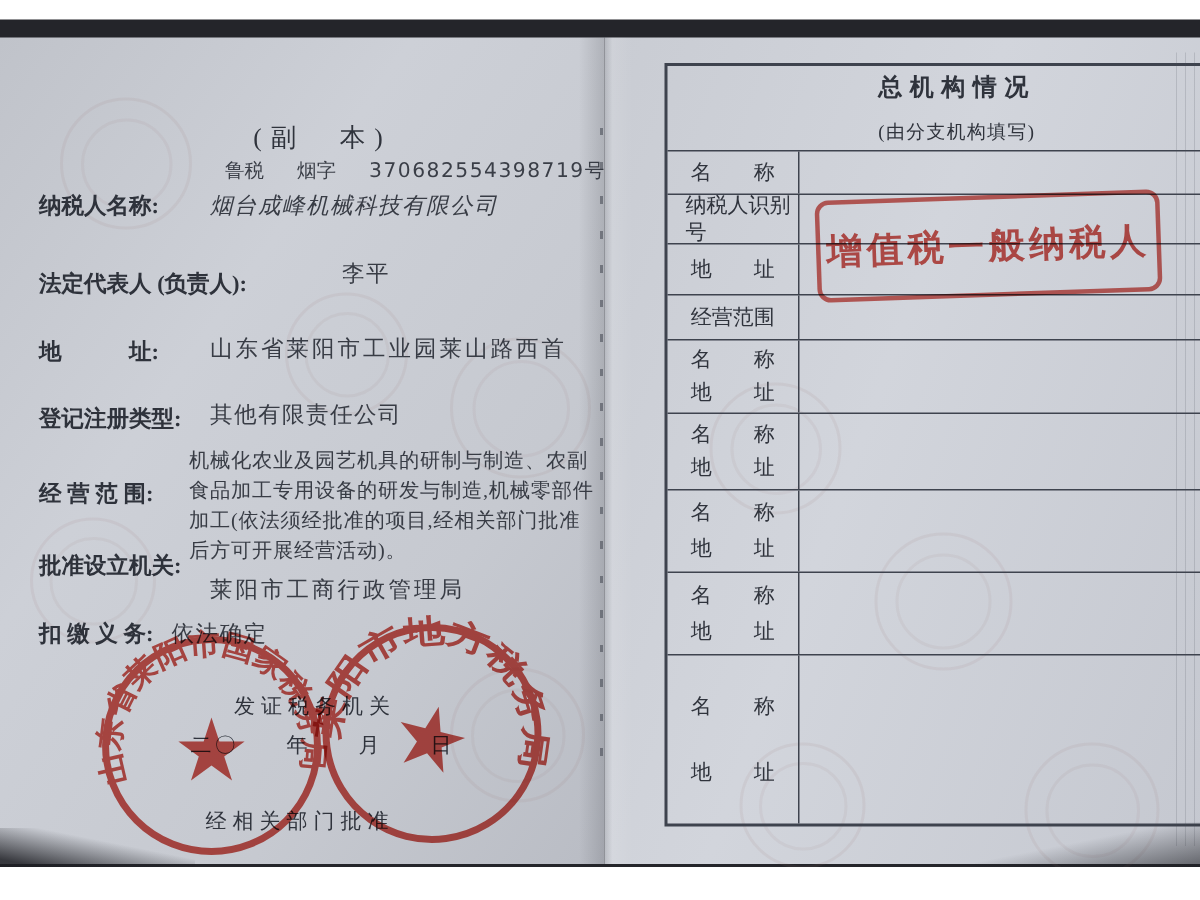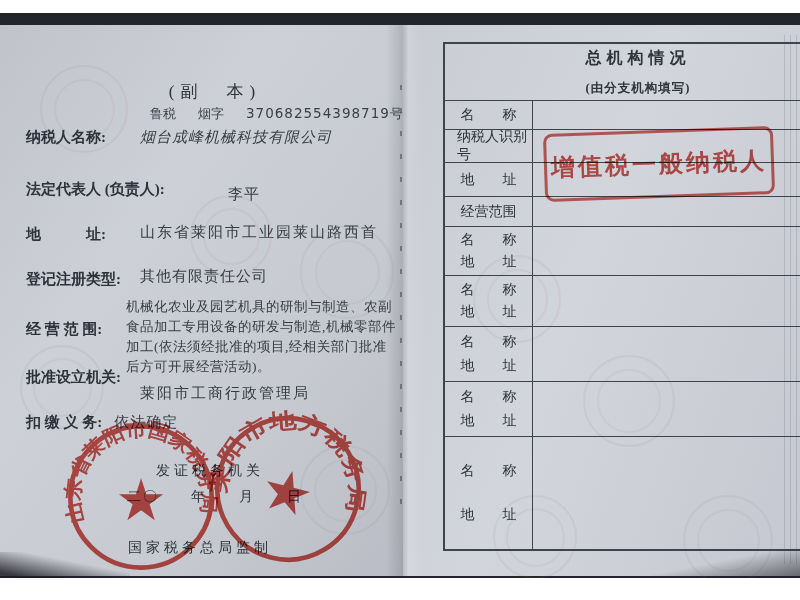--- a/index.html
+++ b/index.html
@@ -43,21 +43,21 @@
   
   .stamp{position:absolute;width:158px;height:158px;color:#c8382f;opacity:.86;mix-blend-mode:multiply;}
   .stamp svg{width:100%;height:100%;}
   
   .tbl{position:absolute;left:40px;top:17px;width:390px;height:509px;border:2px solid #3e434e;
        display:flex;flex-direction:column;box-sizing:border-box;color:#2f333c;}
   .tr{display:flex;border-bottom:1.5px solid #3e434e;box-sizing:border-box;}
   .tr:last-child{border-bottom:none;flex:1;}
   .th{flex-direction:column;align-items:center;justify-content:center;text-align:center;}
   .th .h1{font-size:16px;font-weight:600;letter-spacing:5px;}
-  .th .h2{font-size:12.5px;margin-top:11px;letter-spacing:1px;font-weight:bold;}
+  .th .h2{font-size:12.5px;margin-top:11px;letter-spacing:1px;}
   .lc{width:88px;border-right:1.5px solid #3e434e;display:flex;align-items:center;justify-content:center;
       font-size:14px;box-sizing:border-box;}
   .vc{flex:1;}
   .lc2{width:88px;border-right:1.5px solid #3e434e;display:flex;flex-direction:column;
       align-items:center;justify-content:space-evenly;font-size:14px;box-sizing:border-box;}
   
   .vat{position:absolute;left:141px;top:105px;width:224px;height:62px;border:3px solid rgba(198,45,38,.8);
        border-radius:9px;transform:rotate(-2deg);display:flex;align-items:center;justify-content:center;
        color:rgba(198,45,38,.88);font-size:24px;font-weight:bold;letter-spacing:3px;
        mix-blend-mode:multiply;opacity:.92;}
@@ -80,21 +80,21 @@
       <div class="t regline">
         <span>鲁税</span>
         <span>烟字</span>
         <span><span class="num">370682554398719</span><span>号</span></span>
       </div>
 
       <div class="t fld-label" style="left:26px;top:103px;">纳税人名称:</div>
       <div class="t fld-value" style="left:140px;top:103px;font-style:italic;">烟台成峰机械科技有限公司</div>
 
       <div class="t fld-label" style="left:26px;top:155px;">法定代表人 (负责人):</div>
-      <div class="t fld-value" style="left:228px;top:160px;font-family:Liberation Mono, monospace;">李平</div>
+      <div class="t fld-value" style="left:228px;top:148px;font-family:Liberation Mono, monospace;">李平</div>
 
       <div class="t fld-label" style="left:26px;top:200px;">地　　　址:</div>
       <div class="t fld-value" style="left:140px;top:198px;letter-spacing:2px;">山东省莱阳市工业园莱山路西首</div>
 
       <div class="t fld-label" style="left:26px;top:245px;">登记注册类型:</div>
       <div class="t fld-value" style="left:140px;top:242px;">其他有限责任公司</div>
 
       <div class="t fld-label" style="left:26px;top:295px;">经 营 范 围:</div>
       <div class="t scope-value" style="left:126px;top:272px;width:270px;">机械化农业及园艺机具的研制与制造、农副
 食品加工专用设备的研发与制造,机械零部件
@@ -104,21 +104,21 @@
       <div class="t fld-label" style="left:26px;top:343px;">批准设立机关:</div>
       <div class="t fld-value" style="left:140px;top:359px;letter-spacing:2px;">莱阳市工商行政管理局</div>
 
       <div class="t" style="left:26px;top:388px;">
         <span class="fld-label">扣 缴 义 务:</span>
         <span class="fld-value" style="margin-left:8px;">依法确定</span>
       </div>
 
       <div class="t issuer">发证税务机关</div>
       <div class="t dateline">二〇　　年　　月　　日</div>
-      <div class="t footer">国家税务总局监制</div>
+      <div class="t footer">经相关部门批准</div>
 
       <div class="stamp" style="left:62px;top:393px;">
         <svg viewBox="0 0 170 170">
           <circle cx="85" cy="85" r="76" fill="none" stroke="currentColor" stroke-width="5"></circle>
           <path id="arcA" d="M 25,113 A 66 66 0 1 1 145,113" fill="none"></path>
           <text fill="currentColor" font-size="21" font-weight="bold">
             <textPath href="#arcA" startOffset="2" textLength="250" lengthAdjust="spacingAndGlyphs">山东省莱阳市国家税务局</textPath>
           </text>
           <text x="85" y="110" text-anchor="middle" font-size="62" fill="currentColor">★</text>
         </svg>

